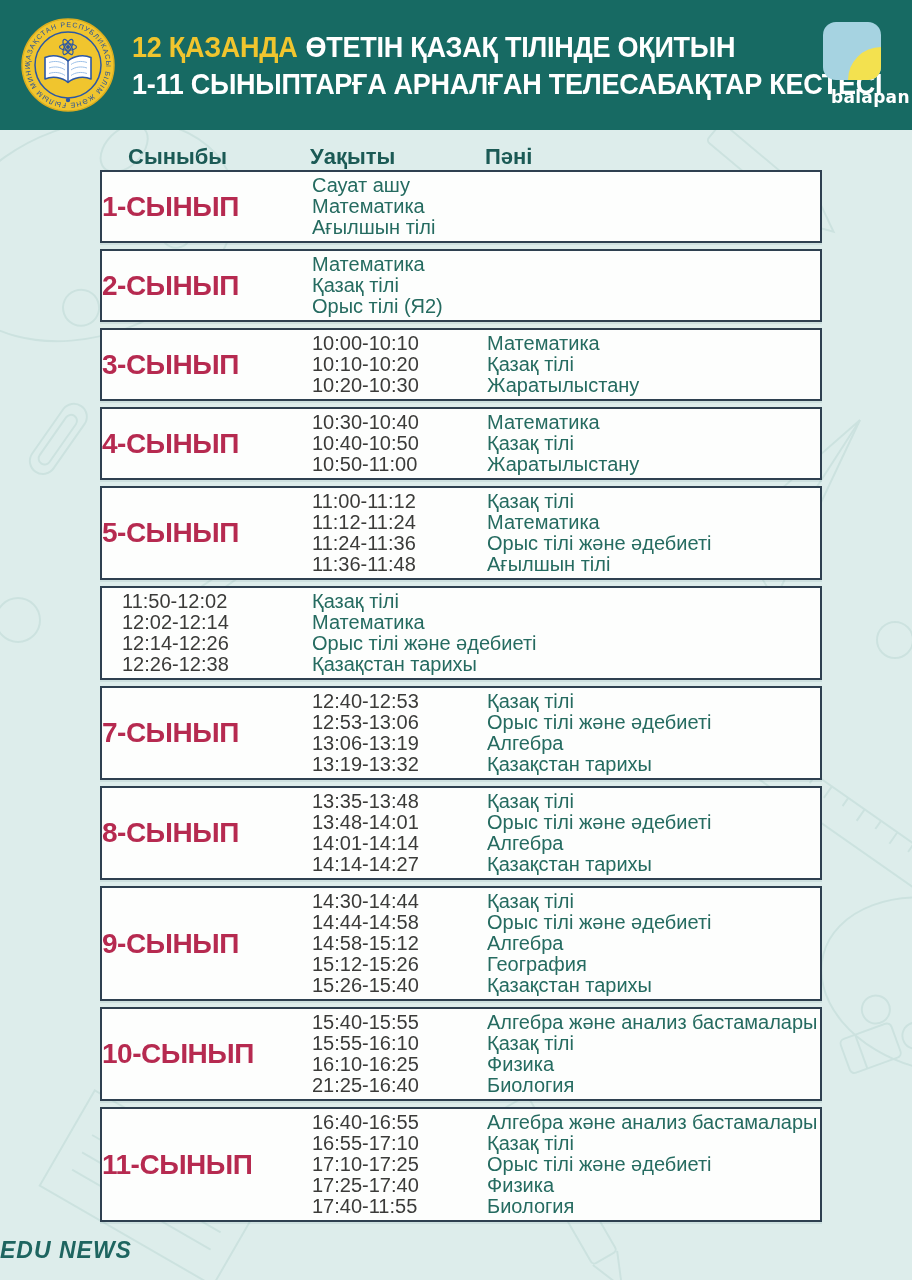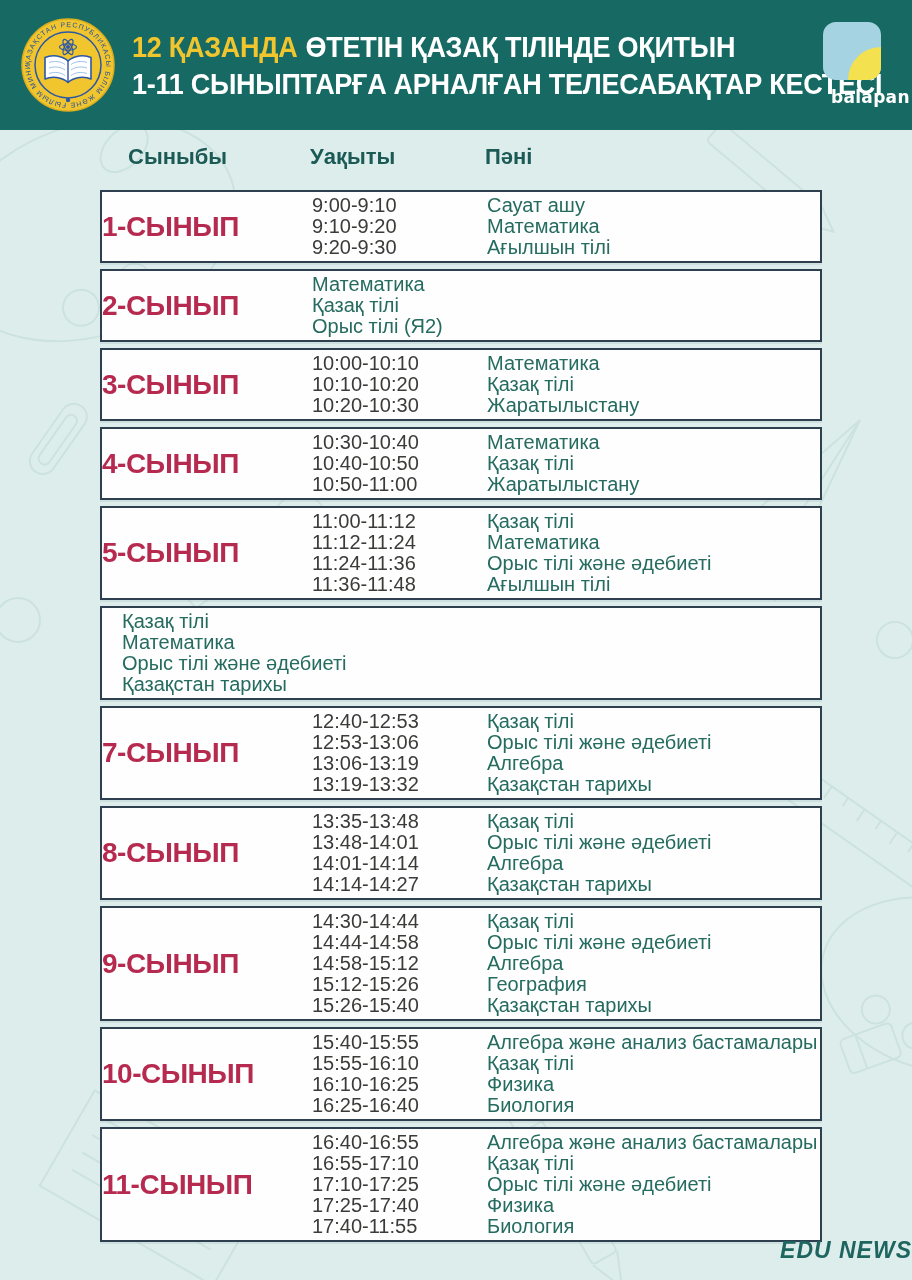--- a/index.html
+++ b/index.html
@@ -37,21 +37,21 @@
     position:absolute; right:0; bottom:0;
     width:33px; height:33px;
     background:#f3e14f;
     border-radius:100% 0 11px 0;
   }
   .balapan-word { margin-top:7px; color:#ffffff; font-weight:bold; font-size:17px; letter-spacing:.3px; font-family:"DejaVu Sans",sans-serif;margin-left:17px; }
   
   .schedule { position:absolute; z-index:1; top:138px; left:100px; width:722px; }
   .cols-header {
     display:grid; grid-template-columns:190px 175px 1fr;
-    padding:6px 0 20px 0;
+    padding:6px 0 0 0;
     font-size:22px; font-weight:bold; color:#1b5a55;
   }
   .cols-header .c1 { padding-left:28px; }
   .cols-header .c2, .cols-header .c3 { padding-left:20px; }
   .schedule-card {
     display:grid; grid-template-columns:190px 175px 1fr;
     align-items:center;
     background:#fdfefd;
     border:2px solid #2e4050;
     margin-bottom:6px;
@@ -61,21 +61,21 @@
   .class-label {
     font-size:28px; font-weight:bold; color:#b62a50; letter-spacing:-.5px;
     white-space:nowrap;
   }
   .time-list, .subject-list { padding-left:20px; }
   .time-line   { font-size:20px; line-height:21px; color:#3b3b39; white-space:nowrap; }
   .subject-line{ font-size:20px; line-height:21px; color:#256b60; white-space:nowrap; }
   
   .footer {
     position:absolute; z-index:1; left:0; bottom:16px; width:100%;
-    text-align:right;
+    text-align:left;
   }
   .footer-text { font-size:23px; font-weight:bold; font-style:italic; color:#1e6560; letter-spacing:1px; }
 </style>
 </head>
 <body>
 
 <svg class="doodles" width="912" height="1280" viewBox="0 0 912 1280" fill="none" stroke="#c7dfdc" stroke-width="2">
 
   <g transform="rotate(-20 90 230)">
     <ellipse cx="90" cy="230" rx="150" ry="105"></ellipse>
@@ -184,25 +184,20 @@
 
 <div class="schedule">
   <div class="cols-header">
     <div class="c1">Сыныбы</div>
     <div class="c2">Уақыты</div>
     <div class="c3">Пәні</div>
   </div>
   <div>
       <div class="schedule-card">
         <div class="class-label">1-СЫНЫП</div>
-        <div class="time-list">
-          <div class="time-line">9:00-9:10</div>
-          <div class="time-line">9:10-9:20</div>
-          <div class="time-line">9:20-9:30</div>
-        </div>
         <div class="subject-list">
           <div class="subject-line">Сауат ашу</div>
           <div class="subject-line">Математика</div>
           <div class="subject-line">Ағылшын тілі</div>
         </div>
       </div>
       <div class="schedule-card">
         <div class="class-label">2-СЫНЫП</div>
         <div class="subject-list">
           <div class="subject-line">Математика</div>
@@ -245,20 +240,26 @@
           <div class="time-line">11:36-11:48</div>
         </div>
         <div class="subject-list">
           <div class="subject-line">Қазақ тілі</div>
           <div class="subject-line">Математика</div>
           <div class="subject-line">Орыс тілі және әдебиеті</div>
           <div class="subject-line">Ағылшын тілі</div>
         </div>
       </div>
       <div class="schedule-card">
+        <div class="time-list">
+          <div class="time-line">11:50-12:02</div>
+          <div class="time-line">12:02-12:14</div>
+          <div class="time-line">12:14-12:26</div>
+          <div class="time-line">12:26-12:38</div>
+        </div>
         <div class="subject-list">
           <div class="subject-line">Қазақ тілі</div>
           <div class="subject-line">Математика</div>
           <div class="subject-line">Орыс тілі және әдебиеті</div>
           <div class="subject-line">Қазақстан тарихы</div>
         </div>
       </div>
       <div class="schedule-card">
         <div class="class-label">7-СЫНЫП</div>
         <div class="time-list">
@@ -305,21 +306,21 @@
           <div class="subject-line">География</div>
           <div class="subject-line">Қазақстан тарихы</div>
         </div>
       </div>
       <div class="schedule-card">
         <div class="class-label">10-СЫНЫП</div>
         <div class="time-list">
           <div class="time-line">15:40-15:55</div>
           <div class="time-line">15:55-16:10</div>
           <div class="time-line">16:10-16:25</div>
-          <div class="time-line">16:25-16:40</div>
+          <div class="time-line">21:25-16:40</div>
         </div>
         <div class="subject-list">
           <div class="subject-line">Алгебра және анализ бастамалары</div>
           <div class="subject-line">Қазақ тілі</div>
           <div class="subject-line">Физика</div>
           <div class="subject-line">Биология</div>
         </div>
       </div>
       <div class="schedule-card">
         <div class="class-label">11-СЫНЫП</div>

